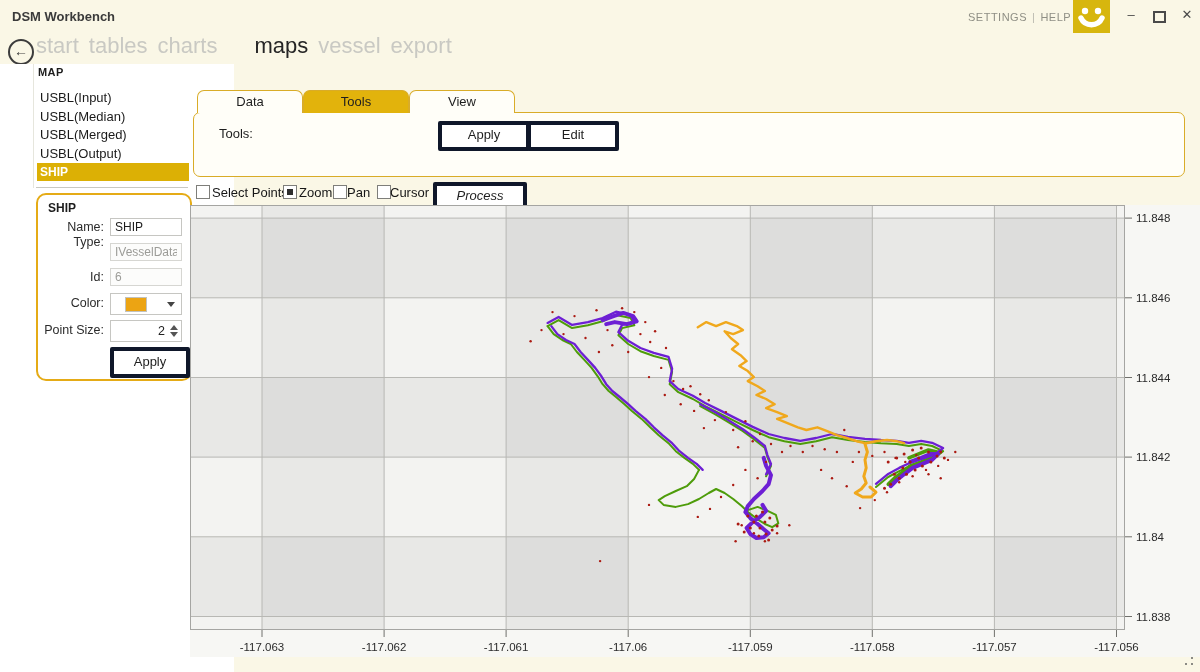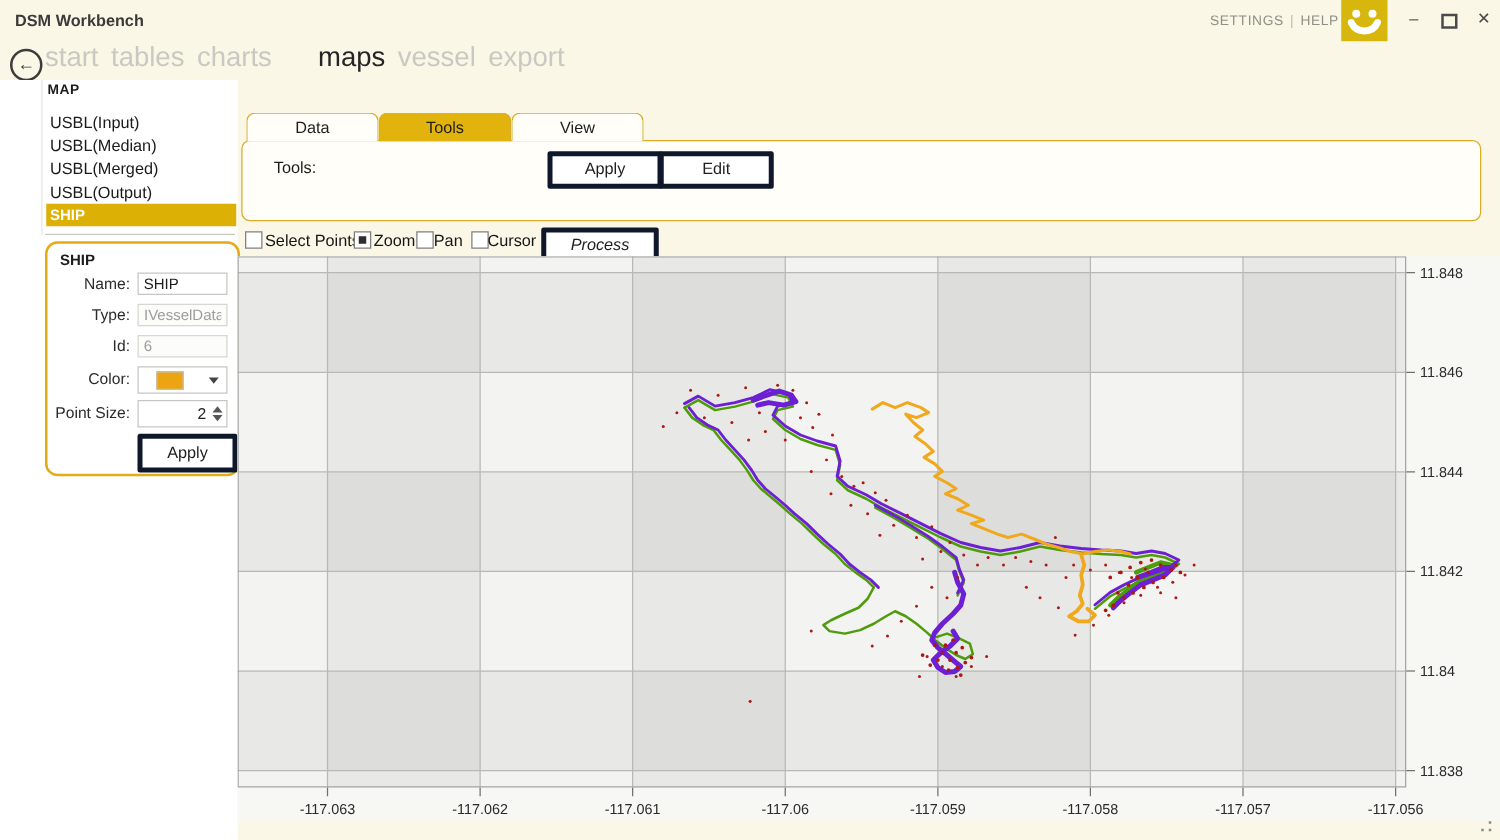--- a/index.html
+++ b/index.html
@@ -14,21 +14,21 @@
   #btn-min{left:1122px;}
   #btn-max{left:1150px;}
   #btn-close{left:1178px;}
   .max-box{display:inline-block;width:9px;height:8px;border:2px solid #4a4a4a;margin-top:5px;}
   
   .back-btn{position:absolute;left:8px;top:39px;width:22px;height:22px;border:2px solid #3c3c3c;border-radius:50%;text-align:center;line-height:20px;font-size:14px;color:#3c3c3c;font-weight:bold;}
   .nav{position:absolute;left:36px;top:33px;font-size:22px;color:#c9c9c3;}
   .nav span{margin-right:10px;cursor:default;}
   .nav span.active{color:#252525;margin-left:27px;}
   
-  .sidebar{position:absolute;left:0;top:64px;width:190px;height:608px;background:#ffffff;}
+  .sidebar{position:absolute;left:0;top:64px;width:190px;height:608px;background:#ffffff;padding-left:44px;}
   .sidebar-vline{position:absolute;left:33px;top:0;width:1px;height:124px;background:#e6e6dd;}
   .map-heading{position:absolute;left:38px;top:2px;font-size:11px;font-weight:bold;letter-spacing:.4px;color:#1d1d1d;}
   .layer-list{position:absolute;left:37px;top:25px;width:152px;}
   .layer-item{height:18.5px;font-size:13px;color:#1a1a1a;line-height:18.5px;padding-left:3px;cursor:default;}
   .layer-item.selected{background:#dcb005;color:#ffffff;font-weight:bold;font-size:12px;height:18px;line-height:18px;}
   .list-sep{position:absolute;left:36px;top:123px;width:152px;height:1px;background:#c9c9c2;}
   
   .ship-panel{position:absolute;left:36px;top:129px;width:152px;height:184px;border:2px solid #e5ab16;border-radius:10px;background:#fff;}
   .ship-panel .panel-title{position:absolute;left:10px;top:6px;font-size:12px;font-weight:bold;color:#1d1d1d;}
   .prop-label{position:absolute;width:66px;text-align:right;font-size:12.5px;color:#2b2b2b;}
@@ -109,21 +109,21 @@
       <div class="layer-item">USBL(Merged)</div>
       <div class="layer-item">USBL(Output)</div>
       <div class="layer-item selected">SHIP</div>
     </div>
     <div class="list-sep"></div>
 
     <div class="ship-panel">
       <div class="panel-title">SHIP</div>
       <span class="prop-label" style="top:25px;">Name:</span>
       <input class="prop-input" style="top: 23px;" value="SHIP">
-      <span class="prop-label" style="top:50px;">Type:</span>
+      <span class="prop-label" style="top:40px;">Type:</span>
       <input class="prop-input disabled" style="top: 48px;" value="IVesselData">
       <span class="prop-label" style="top:75px;">Id:</span>
       <input class="prop-input disabled" style="top: 73px;" value="6">
       <span class="prop-label" style="top:101px;">Color:</span>
       <div class="color-select" style="top:98px;">
         <span class="color-swatch" style="background: rgb(236, 164, 19);"></span>
         <span class="caret"></span>
       </div>
       <span class="prop-label" style="top:128px;">Point Size:</span>
       <div class="num-input" style="top:125px;">

